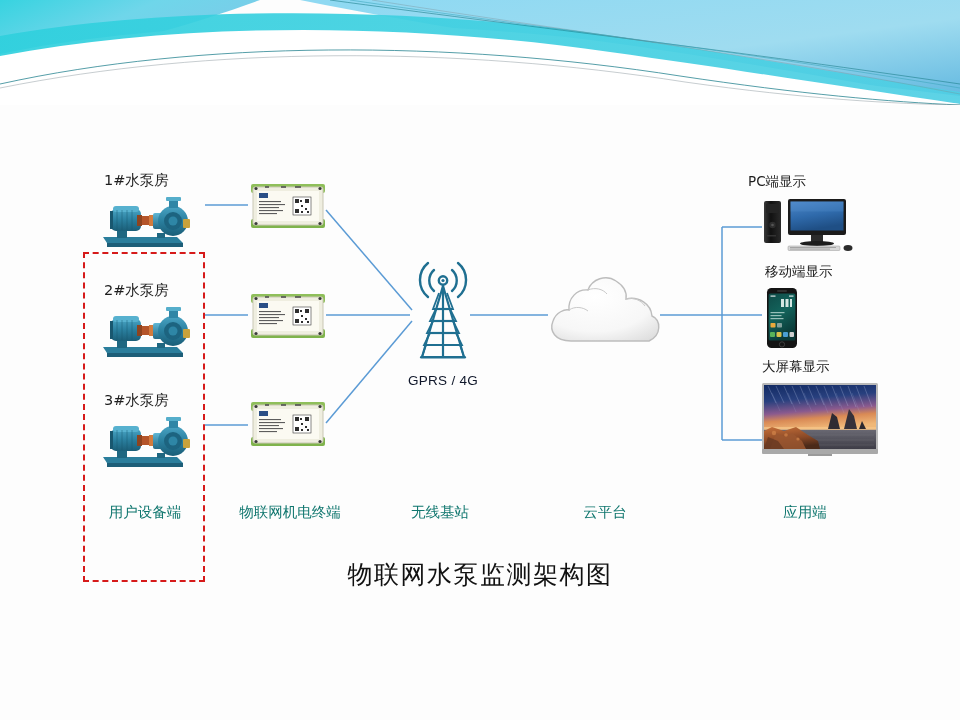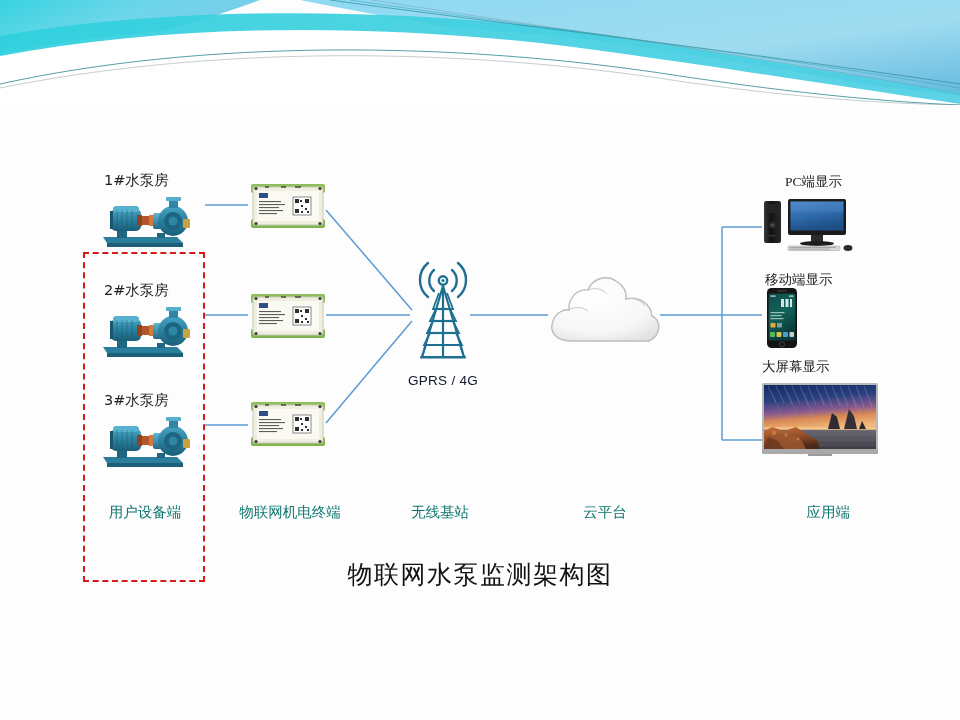--- a/index.html
+++ b/index.html
@@ -398,21 +398,21 @@
                    C116,55 117,70 104,76 Z"></path>
         </g>
         <g fill="none" stroke="#c9c9c9" stroke-width="1">
           <path d="M24,45 C30,41 38,42 43,46"></path>
           <path d="M43,25 C50,22 58,24 62,29"></path>
           <path d="M81,34 C88,32 96,35 100,41"></path>
         </g>
       </svg>
     </div>
 
-    <div class="app-label cn" style="left:785px;top:68px;font-family:Liberation Serif, serif;">PC端显示</div>
+    <div class="app-label cn" style="left:748px;top:68px;">PC端显示</div>
     <div class="pc" style="left:762px;top:92px;">
       <svg viewBox="0 0 92 58" xmlns="http://www.w3.org/2000/svg">
         <defs>
           <linearGradient id="scr" x1="0" y1="0" x2="0.3" y2="1">
             <stop offset="0" stop-color="#4d87c9"></stop>
               <stop offset="0.55" stop-color="#2f6aab"></stop>
             <stop offset="1" stop-color="#1f4f85"></stop>
           </linearGradient>
           <linearGradient id="twr" x1="0" y1="0" x2="1" y2="0">
             <stop offset="0" stop-color="#3a3a3a"></stop>
@@ -436,21 +436,21 @@
         <rect x="26" y="49" width="52" height="4.5" rx="1" fill="#d8d8d8" stroke="#9a9a9a" stroke-width="0.5"></rect>
         <g fill="#8f8f8f">
           <rect x="28" y="50.3" width="46" height="0.7"></rect>
           <rect x="28" y="51.7" width="40" height="0.7"></rect>
         </g>
 
         <ellipse cx="86" cy="51" rx="4.5" ry="3" fill="#2b2b2b"></ellipse>
       </svg>
     </div>
 
-    <div class="app-label cn" style="left:765px;top:158px;margin-top:8px;">移动端显示</div>
+    <div class="app-label cn" style="left:765px;top:158px;">移动端显示</div>
     <div class="phone" style="left:766px;top:182px;">
       <svg viewBox="0 0 32 62" xmlns="http://www.w3.org/2000/svg">
         <defs>
           <linearGradient id="phs" x1="0" y1="0" x2="0.4" y2="1">
             <stop offset="0" stop-color="#0f4a47"></stop>
               <stop offset="0.5" stop-color="#13645c"></stop>
             <stop offset="1" stop-color="#0b3a38"></stop>
           </linearGradient>
         </defs>
         <rect x="1" y="1" width="30" height="60" rx="4.5" fill="#141414"></rect>
@@ -559,19 +559,19 @@
 
         <rect x="0" y="66" width="116" height="5" rx="1" fill="#a9a9a9"></rect>
         <rect x="46" y="71" width="24" height="2" fill="#9a9a9a"></rect>
       </svg>
     </div>
 
     <div class="col-label cn" style="left:80px;top:398px;width:130px;">用户设备端</div>
     <div class="col-label cn" style="left:215px;top:398px;width:150px;">物联网机电终端</div>
     <div class="col-label cn" style="left:380px;top:398px;width:120px;">无线基站</div>
     <div class="col-label cn" style="left:545px;top:398px;width:120px;">云平台</div>
-    <div class="col-label cn" style="left:730px;top:398px;width:120px;text-align:right;">应用端</div>
+    <div class="col-label cn" style="left:745px;top:398px;width:120px;">应用端</div>
 
   </div>
 
   <div class="main-title">物联网水泵监测架构图</div>
 
 </div>
 
 </body></html>

